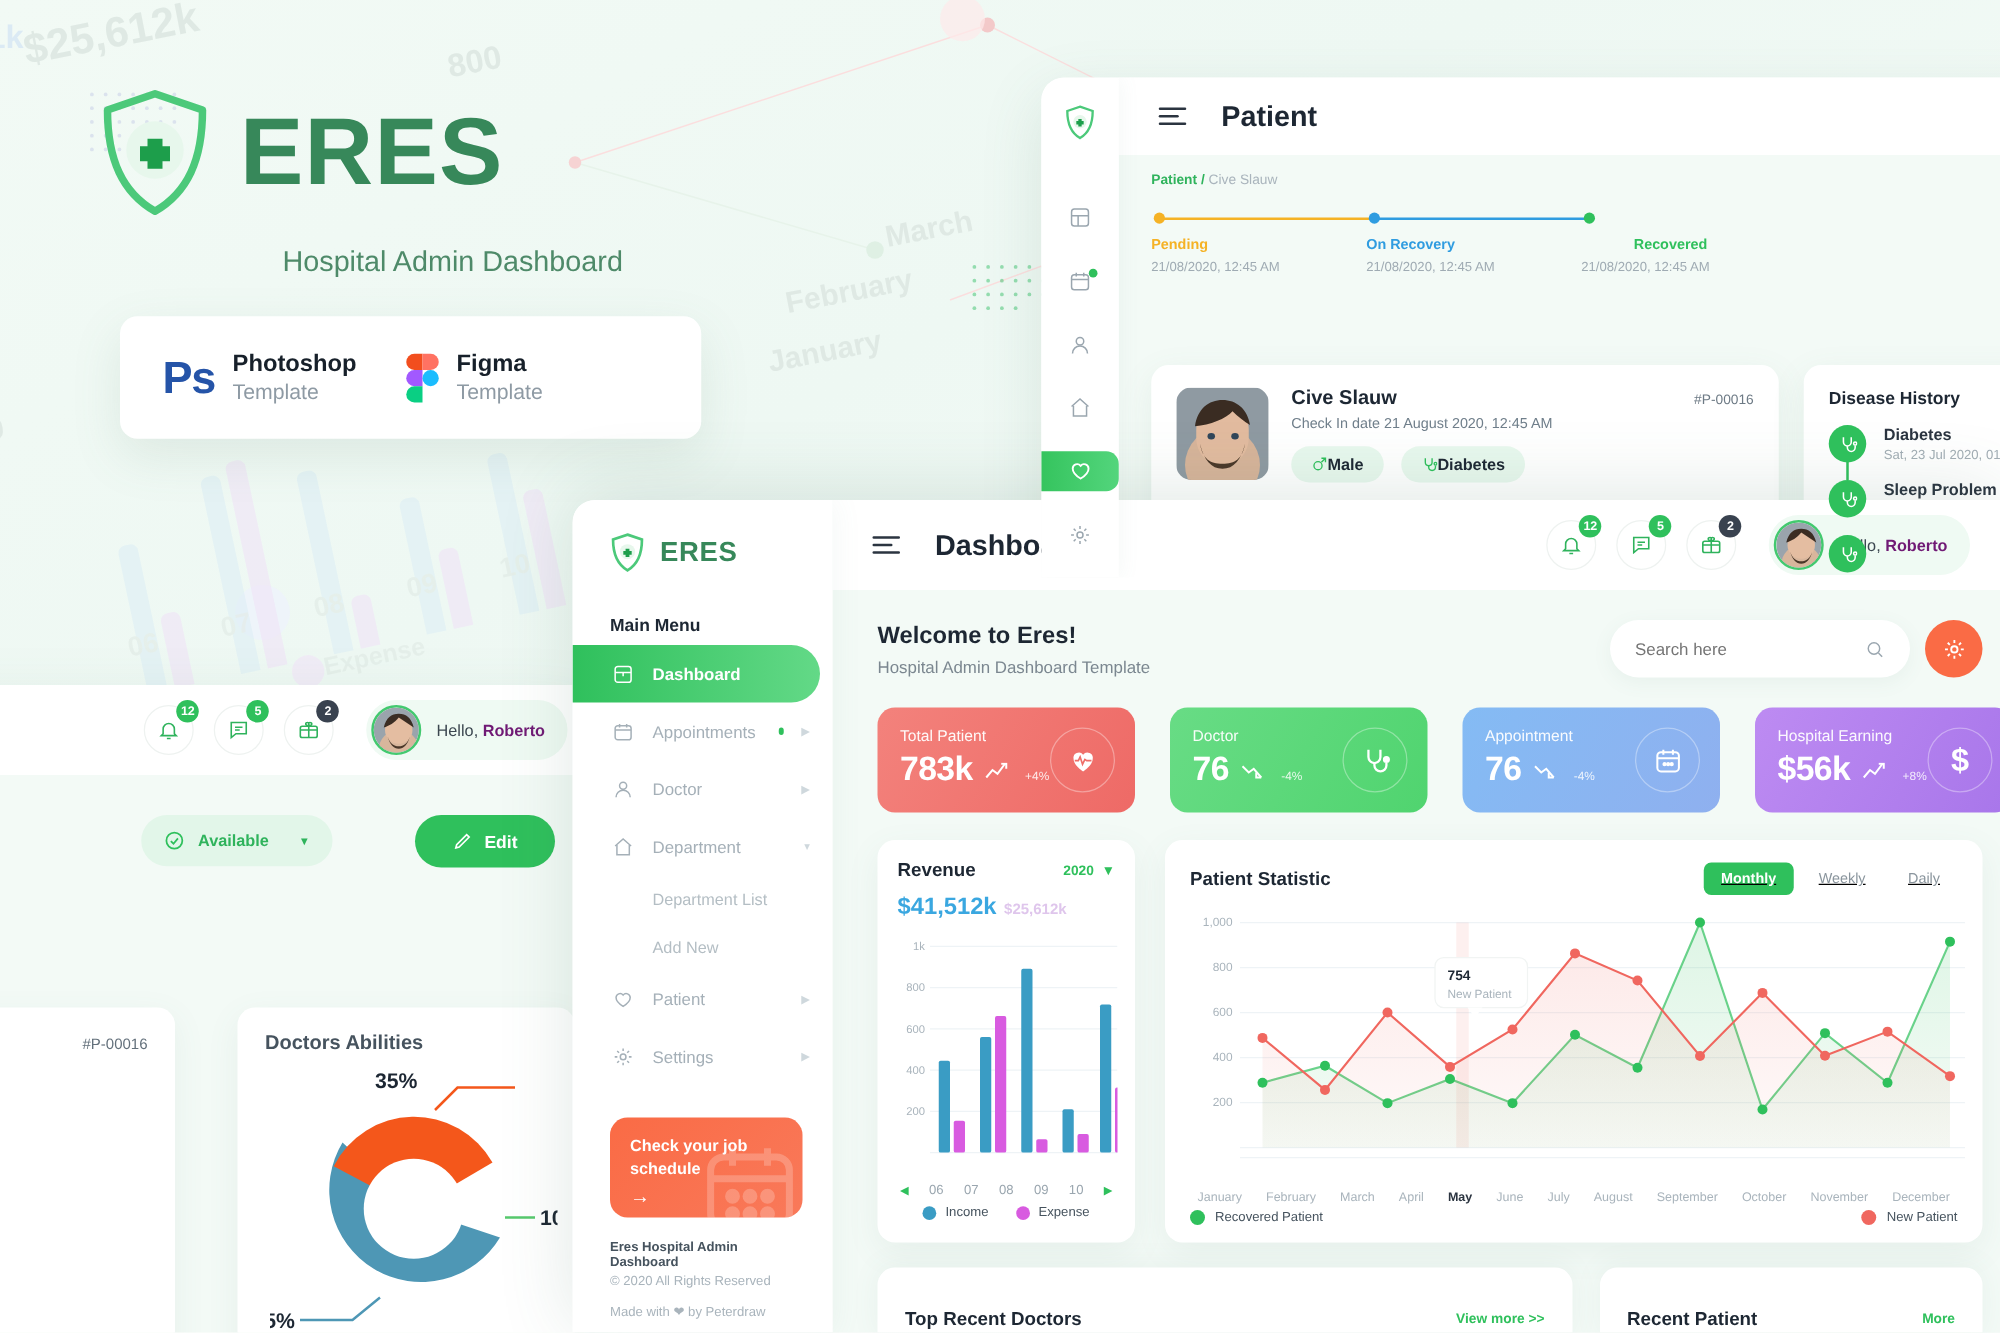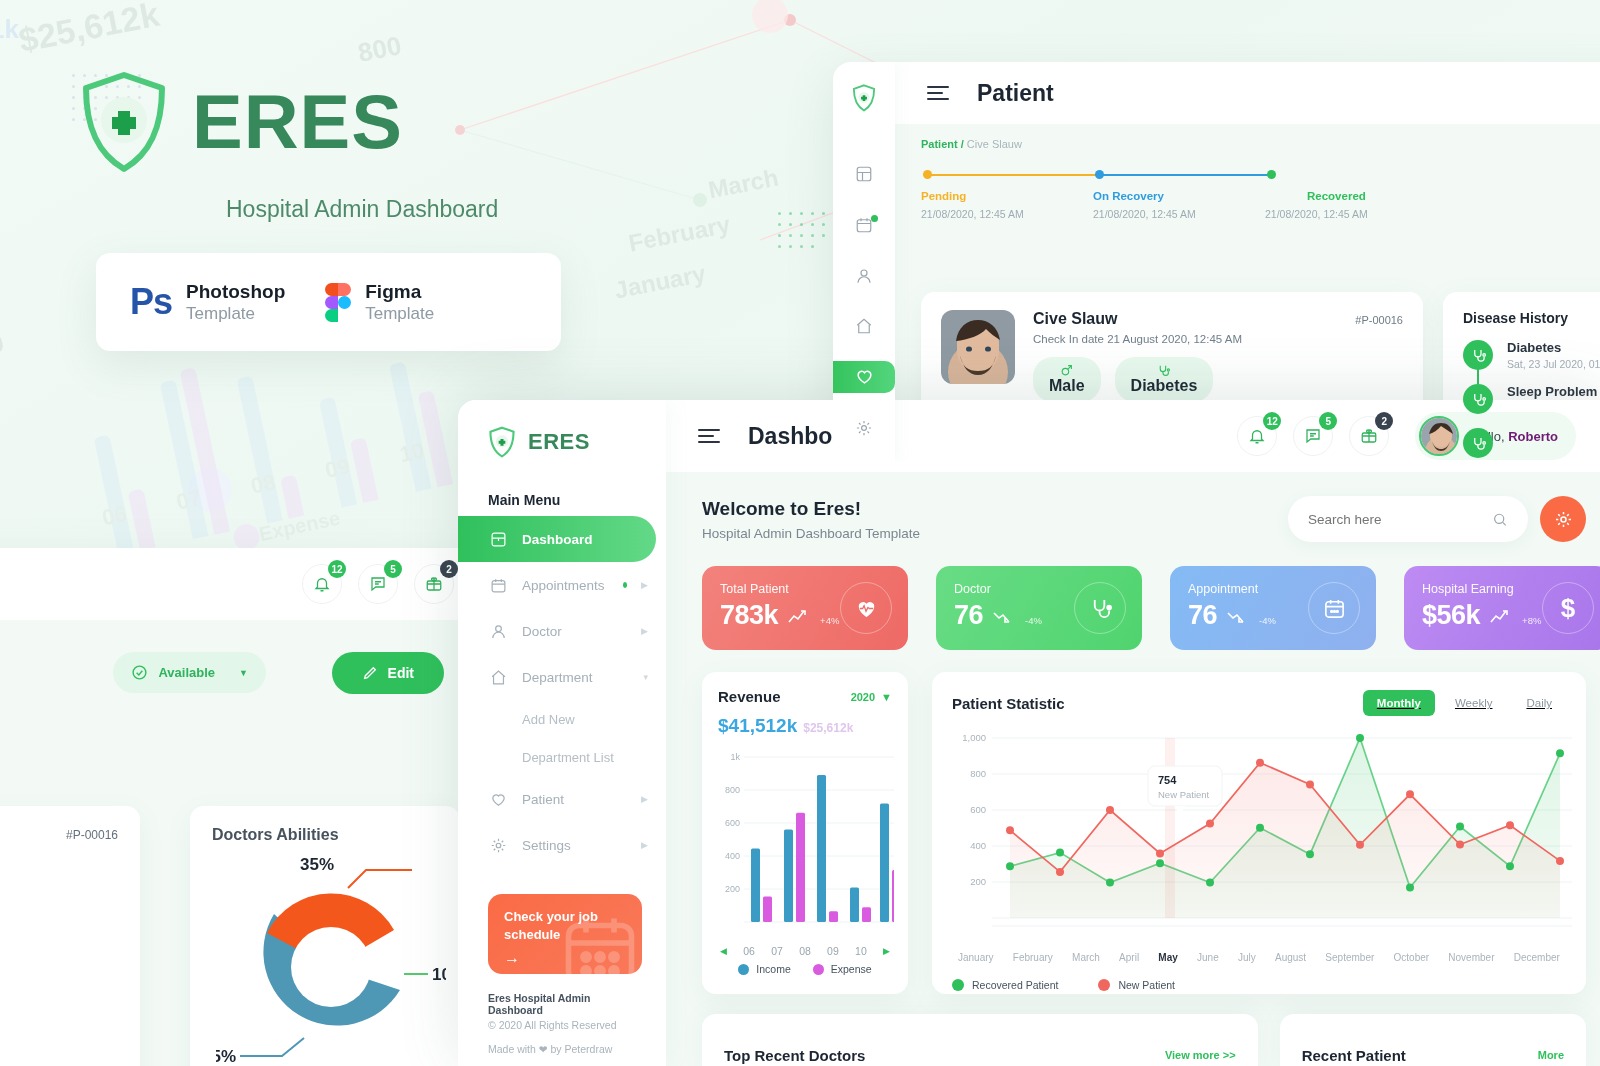--- a/index.html
+++ b/index.html
@@ -67,22 +67,22 @@
   .steps .node { position: absolute; top: 4px; width: 9px; height: 9px; border-radius: 50%; }
   .steps .slabel { position: absolute; top: 24px; font-size: 11.5px; font-weight: 700; }
   .steps .sdate { position: absolute; top: 42px; font-size: 10.5px; color: #9fabb3; }
   .pat-card { position: absolute; left: 26px; top: 168px; width: 502px; background: #fff; border-radius: 14px;
     box-shadow: 0 8px 28px rgba(90,130,110,.09); padding: 18px 20px; }
   .pat-top { display: flex; gap: 18px; }
   .pat-photo { width: 74px; height: 74px; border-radius: 12px; overflow: hidden; flex: none; }
   .pat-name { font-size: 16px; font-weight: 700; color: #1d2733; }
   .pat-check { font-size: 11.5px; color: #707f8b; margin-top: 5px; }
   .pills { display: flex; gap: 14px; margin-top: 12px; }
-  .pill { background: #e8f8ee; color: #1d2733; font-size: 16px; font-weight: 700; border-radius: 20px;
-    padding: 7px 16px; display: flex; align-items: center; gap: 0; flex-direction: column; }
+  .pill { background: #e8f8ee; color: #1d2733; font-size: 13px; font-weight: 700; border-radius: 20px;
+    padding: 7px 16px; display: flex; align-items: center; gap: 0; }
   .pat-id { position: absolute; right: 20px; top: 22px; font-size: 11px; color: #6d7a85; }
   .pat-addr { display: flex; gap: 12px; margin-top: 18px; padding-top: 14px; border-top: 1px solid #f0f3f2; }
   .addr-label { font-size: 11px; color: #b9c3c9; }
   .addr-text { font-size: 12.5px; color: #46535e; line-height: 1.5; margin-top: 4px; }
   .mini-map { position: absolute; right: 20px; bottom: 4px; width: 150px; height: 56px; border-radius: 10px;
     background: #ededed; overflow: hidden; }
   .map-pin { position: absolute; right: 8px; top: 12px; width: 26px; height: 26px; border-radius: 50%;
     background: #364152; display: flex; align-items: center; justify-content: center; }
   .dis-card { position: absolute; left: 548px; top: 168px; width: 290px; background: #fff; border-radius: 14px;
     box-shadow: 0 8px 28px rgba(90,130,110,.09); padding: 18px 20px; }
@@ -186,21 +186,21 @@
   .rev-axis .mx { font-size: 10.5px; color: #9aa6af; }
   .rev-axis .arw { color: #2fc05c; font-size: 9px; }
 
   .statcard { position: absolute; left: 266px; top: 272px; right: 14px; height: 322px; background: #fff;
     border-radius: 14px; box-shadow: 0 8px 26px rgba(90,130,110,.08); padding: 18px 20px 10px; }
   .ps-h { display: flex; align-items: center; }
   .ps-t { font-size: 15px; font-weight: 700; color: #1d2733; }
   .ps-seg { margin-left: auto; display: flex; align-items: center; gap: 6px; text-decoration: underline; }
   .ps-seg div { font-size: 11.5px; color: #8a959d; padding: 7px 14px; border-radius: 6px; }
   .ps-seg div.on { background: #2fc05c; color: #fff; font-weight: 700; }
-  .ps-legend { display: flex; justify-content: flex-start; gap: 40px; margin-top: 16px; }
+  .ps-legend { display: flex; justify-content: space-between; gap: 40px; margin-top: 4px; }
   .ps-legend div { display: flex; align-items: center; gap: 8px; font-size: 10.5px; color: #46535e; }
   .ps-legend i { width: 12px; height: 12px; border-radius: 50%; display: block; }
   .months { display: flex; justify-content: space-between; padding: 0 6px; margin-top: 2px; }
   .months span { font-size: 10px; color: #a9b4bc; }
   .months span.on { color: #2b3440; font-weight: 700; }
 
   .botcards { position: absolute; left: 36px; right: 14px; top: 614px; display: flex; gap: 22px; }
   .botcard { background: #fff; border-radius: 14px 14px 0 0; box-shadow: 0 -2px 22px rgba(90,130,110,.07);
     height: 56px; padding: 26px 22px 0; display: flex; align-items: center; }
   .botcard.a { flex: 1.95; } .botcard.b { flex: 1; }
@@ -561,20 +561,35 @@
           <span class="cnt" style="background:#2fc05c">5</span>
         </div>
         <div class="ti">
           <svg width="18" height="18" viewBox="0 0 24 24" fill="none" stroke="currentColor" stroke-width="1.7">
               <rect x="3" y="8" width="18" height="12" rx="2"></rect>
               <path d="M3 12h18M12 8v12"></path>
               <path d="M12 8c-3 0-5-4-1-4 2 0 1 4 1 4zM12 8c3 0 5-4 1-4-2 0-1 4-1 4z"></path>
             </svg>
           <span class="cnt" style="background:#39424f">2</span>
         </div>
+        <div class="userchip">
+          <div class="uavatar">
+            <svg viewBox="0 0 40 40" width="40" height="40">
+              <rect width="40" height="40" fill="#9aa4ac"></rect>
+              <circle cx="20" cy="34" r="16" fill="#d8b69c"></circle>
+              <circle cx="20" cy="18" r="11" fill="#e4bda1"></circle>
+              <path d="M8 16c2-8 6-11 12-11s10 3 12 11c-4-3-8-5-12-8-3 4-8 7-12 8z" fill="#3b2d23"></path>
+              <path d="M11 23c2 7 5 10 9 10s7-3 9-10c-2 6-5 8-9 8s-7-2-9-8z" fill="#4a3729"></path>
+            </svg>
+          </div>
+          <div class="uname">
+            <span>Hello,</span>
+            <b>Roberto</b>
+          </div>
+        </div>
       </div>
     </div>
     <div class="wd-body">
       <div class="avail">
         <svg width="17" height="17" viewBox="0 0 24 24" fill="none" stroke="#2fc05c" stroke-width="2">
             <circle cx="12" cy="12" r="9"></circle>
             <path d="M8 12.5l3 3 5-6"></path>
           </svg>
         <span>Available</span>
         <span style="font-size:9px;margin-left:14px;">▼</span>
@@ -659,22 +674,22 @@
       <div class="navitem">
         <span class="nv-ic">
           <svg width="17" height="17" viewBox="0 0 24 24" fill="none" stroke="currentColor" stroke-width="1.7">
               <path d="M3 11l9-8 9 8"></path>
               <path d="M5 10v11h14V10"></path>
             </svg>
         </span>
         <span>Department</span>
         <span class="chev">▾</span>
       </div>
+      <div class="subitem">Department List</div>
       <div class="subitem">Add New</div>
-      <div class="subitem">Department List</div>
       <div class="navitem">
         <span class="nv-ic">
           <svg width="17" height="17" viewBox="0 0 24 24" fill="none" stroke="currentColor" stroke-width="1.7">
               <path d="M12 20s-8-5-8-10a4.5 4.5 0 018-2.8A4.5 4.5 0 0120 10c0 5-8 10-8 10z"></path>
             </svg>
         </span>
         <span>Patient</span>
         <span class="chev">▶</span>
       </div>
       <div class="navitem">

